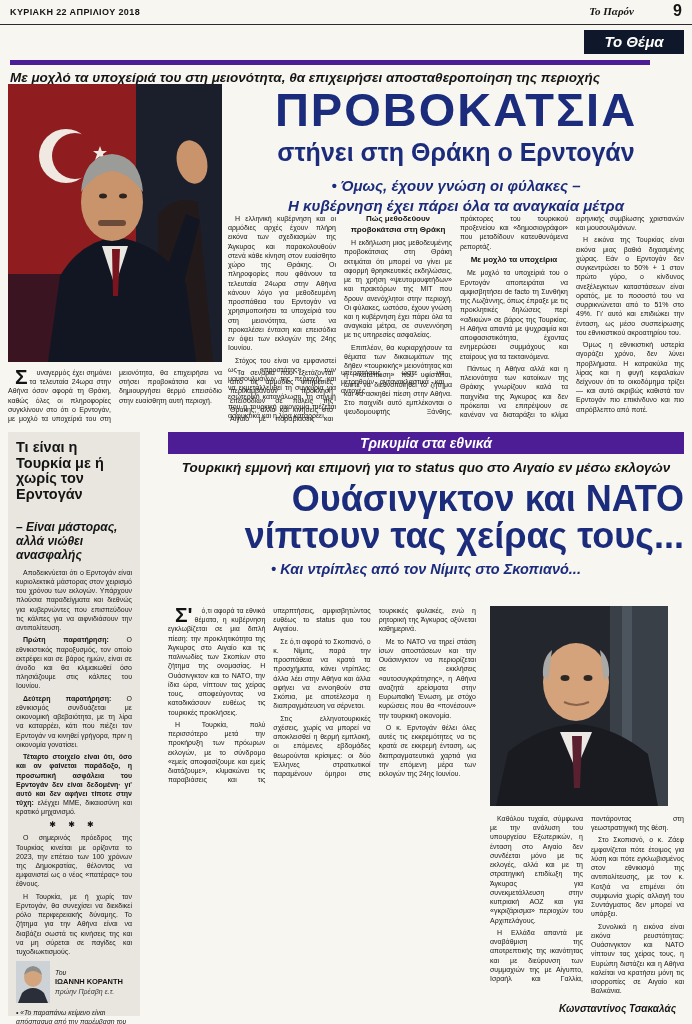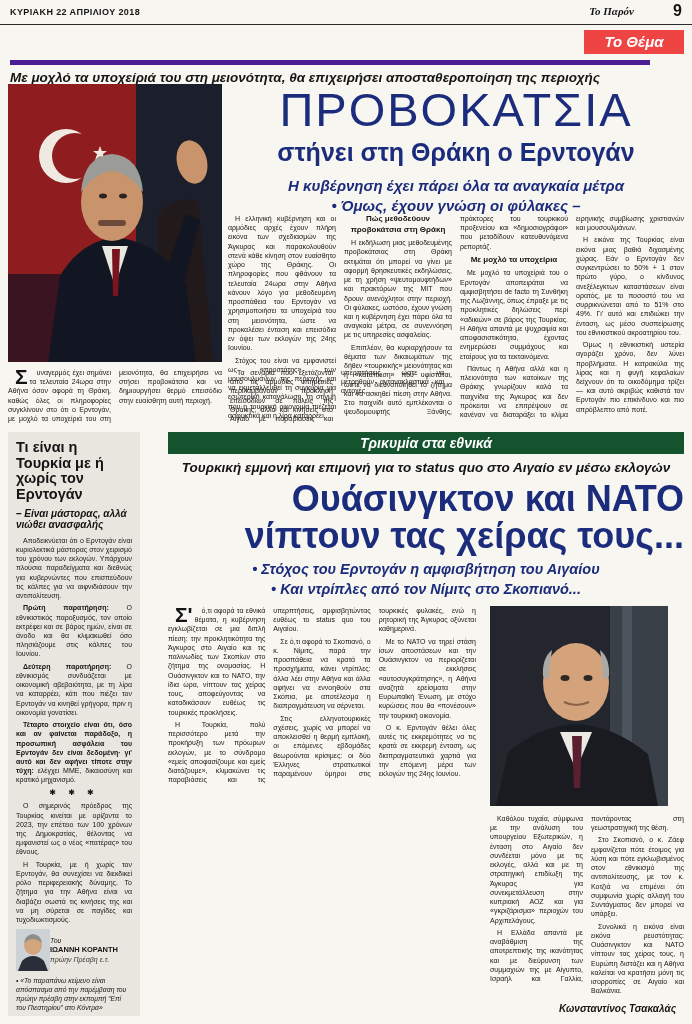--- a/index.html
+++ b/index.html
@@ -4,50 +4,50 @@
 <style>
   html,body{margin:0;padding:0;background:#8f8f8f;}
   .page{position:relative;width:692px;height:1024px;margin:0 auto;background:#f8f6f0;
         font-family:"Liberation Sans",sans-serif;color:#141414;overflow:hidden;}
   .abs{position:absolute;}
   .rule{position:absolute;background:#2b2b2b;height:1px;}
   
   .date{top:7px;left:10px;font-size:9px;font-weight:bold;letter-spacing:.4px;}
   .paper{top:5px;right:58px;font-family:"Liberation Serif",serif;font-style:italic;font-weight:bold;font-size:11px;}
   .pagenum{top:2px;right:10px;font-size:16px;font-weight:bold;}
-  .badge{top:30px;right:8px;width:100px;height:24px;background:#ef4444;color:#fff;
+  .badge{top:30px;right:8px;width:100px;height:24px;background:#0f172a;color:#fff;
          font-style:italic;font-weight:bold;font-size:15px;text-align:center;line-height:24px;}
   .kicker{top:60px;left:10px;width:640px;font-size:13.5px;font-weight:bold;font-style:italic;
           border-top:5px solid #4c1d95;padding-top:5px;}
   
   .lead-photo{top:84px;left:8px;width:214px;height:278px;}
   .lead-head{top:86px;left:228px;width:456px;text-align:center;}
-  .lead-title{font-size:47px;font-weight:400;color:#1c2c7c;letter-spacing:2px;line-height:1;}
+  .lead-title{font-size:47px;font-weight:700;color:#1c2c7c;letter-spacing:2px;line-height:1;}
   .lead-sub{font-size:25px;font-weight:bold;color:#1c2c7c;margin-top:5px;}
   .deck{font-size:15px;font-weight:bold;font-style:italic;color:#1c2c7c;margin-top:9px;line-height:1.3;}
   .tiny{font-size:7px;line-height:1.32;text-align:justify;}
   .tiny p{margin:0 0 3px;text-indent:7px;}
   .tiny h4{font-size:8px;text-align:center;margin:4px 0 3px;font-weight:bold;}
   .tiny .stars{text-align:center;letter-spacing:5px;text-indent:0;font-size:8px;}
   .dc::first-letter{float:left;font-size:21px;line-height:.8;padding:1px 2px 0 0;font-weight:bold;}
   .lead-bodyA{top:214px;left:228px;width:456px;height:210px;column-count:4;column-gap:8px;}
   .lead-intro{top:368px;left:8px;width:214px;height:58px;column-count:2;column-gap:8px;}
   
   .sidebar{top:432px;left:8px;width:132px;height:584px;background:#e8e6df;padding:8px;box-sizing:border-box;}
   .sb-title{font-size:14.5px;font-weight:bold;line-height:1.08;}
-  .sb-deck{font-size:10px;font-weight:bold;font-style:italic;margin:5px 0 6px;}
-  .author{display:flex;margin:5px 0;align-items:center;}
+  .sb-deck{font-size:12px;font-weight:bold;font-style:italic;margin:17px 0 6px;}
+  .author{display:flex;gap:5px;margin:5px 0;align-items:center;}
   .author-meta{font-size:7px;line-height:1.3;}
   .author-meta .of{font-style:italic;}
   .author-meta .nm{font-weight:bold;font-size:7.5px;}
   .author-meta .tt{font-style:italic;color:#333;}
   .sb-note{font-size:6.8px;font-style:italic;margin-top:6px;line-height:1.3;}
   
   .second{top:432px;left:168px;width:516px;height:584px;}
-  .sec-bar{position:absolute;top:0;left:0;width:100%;height:22px;background:#14532d;color:#fff;
+  .sec-bar{position:absolute;top:0;left:0;width:100%;height:22px;background:#4c1d95;color:#fff;
            font-style:italic;font-weight:bold;font-size:14px;text-align:center;line-height:22px;}
   .sec-over{position:absolute;top:28px;left:0;width:100%;text-align:center;
             font-size:13.5px;font-weight:bold;font-style:italic;}
   .sec-title{position:absolute;top:48px;left:0;width:100%;text-align:right;color:#1c2c7c;
              font-size:36px;font-weight:800;line-height:1.04;}
   .sec-bullets{position:absolute;top:128px;left:0;width:100%;}
   .sec-bullets div{width:max-content;margin:0 auto;font-size:14.5px;font-weight:bold;font-style:italic;
                    color:#1c2c7c;line-height:1.35;text-align:left;}
   .sec-bodyL{position:absolute;top:174px;left:0;width:308px;height:404px;column-count:3;column-gap:8px;}
   .sec-photo{position:absolute;top:174px;left:322px;width:178px;height:200px;}
@@ -88,22 +88,22 @@
       <rect x="90" y="136" width="28" height="6" rx="3" fill="#6b4a3a"></rect>
       <ellipse cx="95" cy="112" rx="4" ry="2.5" fill="#2c2420"></ellipse>
       <ellipse cx="115" cy="112" rx="4" ry="2.5" fill="#2c2420"></ellipse>
     </svg>
   </div>
 
   <div class="abs lead-head">
     <div class="lead-title">ΠΡΟΒΟΚΑΤΣΙΑ</div>
     <div class="lead-sub">στήνει στη Θράκη ο Ερντογάν</div>
     <div class="deck">
+      <div>• Όμως, έχουν γνώση οι φύλακες –</div>
       <div>Η κυβέρνηση έχει πάρει όλα τα αναγκαία μέτρα</div>
-      <div>• Όμως, έχουν γνώση οι φύλακες –</div>
     </div>
   </div>
 
   <div class="abs tiny lead-bodyA">
       <p>Η ελληνική κυβέρνηση και οι αρμόδιες αρχές έχουν πλήρη εικόνα των σχεδιασμών της Άγκυρας και παρακολουθούν στενά κάθε κίνηση στον ευαίσθητο χώρο της Θράκης. Οι πληροφορίες που φθάνουν τα τελευταία 24ωρα στην Αθήνα κάνουν λόγο για μεθοδευμένη προσπάθεια του Ερντογάν να χρησιμοποιήσει τα υποχείριά του στη μειονότητα, ώστε να προκαλέσει ένταση και επεισόδια εν όψει των εκλογών της 24ης Ιουνίου.</p>
       <p>Στόχος του είναι να εμφανιστεί ως «προστάτης» των μουσουλμάνων της περιοχής και να εκμεταλλευθεί τη συγκυρία για εσωτερική κατανάλωση, τη στιγμή που η τουρκική οικονομία πιέζεται ασφυκτικά και η λίρα καταρρέει.</p>
       <h4 class="sub">Πώς μεθοδεύουν προβοκάτσια στη Θράκη</h4>
       <p>Η εκδήλωση μιας μεθοδευμένης προβοκάτσιας στη Θράκη εκτιμάται ότι μπορεί να γίνει με αφορμή θρησκευτικές εκδηλώσεις, με τη χρήση «ψευτομουφτήδων» και πρακτόρων της ΜΙΤ που δρουν ανενόχλητοι στην περιοχή. Οι φύλακες, ωστόσο, έχουν γνώση και η κυβέρνηση έχει πάρει όλα τα αναγκαία μέτρα, σε συνεννόηση με τις υπηρεσίες ασφαλείας.</p>
       <p>Επιπλέον, θα κυριαρχήσουν τα θέματα των δικαιωμάτων της δήθεν «τουρκικής» μειονότητας και η «καταπίεση» που υφίσταται, ώστε να διεθνοποιηθεί το ζήτημα και να ασκηθεί πίεση στην Αθήνα. Στο παιχνίδι αυτό εμπλέκονται ο ψευδομουφτής Ξάνθης, πράκτορες του τουρκικού προξενείου και «δημοσιογράφοι» που μεταδίδουν κατευθυνόμενα ρεπορτάζ.</p>
       <h4 class="sub">Με μοχλό τα υποχείρια</h4>
@@ -147,21 +147,20 @@
 
   <div class="abs second">
     <div class="sec-bar">Τρικυμία στα εθνικά</div>
     <div class="sec-over">Τουρκική εμμονή και επιμονή για το status quo στο Αιγαίο εν μέσω εκλογών</div>
     <div class="sec-title">
       <div>Ουάσινγκτον και ΝΑΤΟ</div>
       <div>νίπτουν τας χείρας τους...</div>
     </div>
     <div class="sec-bullets">
       <div>
-        <div>• Στόχος του Ερντογάν η αμφισβήτηση του Αιγαίου</div>
         <div>• Και ντρίπλες από τον Νίμιτς στο Σκοπιανό...</div>
       </div>
     </div>
     <div class="tiny sec-bodyL">
         <p class="dc">Σ' ό,τι αφορά τα εθνικά θέματα, η κυβέρνηση εγκλωβίζεται σε μια διπλή πίεση: την προκλητικότητα της Άγκυρας στο Αιγαίο και τις παλινωδίες των Σκοπίων στο ζήτημα της ονομασίας. Η Ουάσινγκτον και το ΝΑΤΟ, την ίδια ώρα, νίπτουν τας χείρας τους, αποφεύγοντας να καταδικάσουν ευθέως τις τουρκικές προκλήσεις.</p>
         <p>Η Τουρκία, πολύ περισσότερο μετά την προκήρυξη των πρόωρων εκλογών, με το σύνδρομο «εμείς αποφασίζουμε και εμείς διατάζουμε», κλιμακώνει τις παραβιάσεις και τις υπερπτήσεις, αμφισβητώντας ευθέως το status quo του Αιγαίου.</p>
         <p>Σε ό,τι αφορά το Σκοπιανό, ο κ. Νίμιτς, παρά την προσπάθεια να κρατά τα προσχήματα, κάνει ντρίπλες: άλλα λέει στην Αθήνα και άλλα αφήνει να εννοηθούν στα Σκόπια, με αποτέλεσμα η διαπραγμάτευση να σέρνεται.</p>
         <p>Στις ελληνοτουρκικές σχέσεις, χωρίς να μπορεί να αποκλεισθεί η θερμή εμπλοκή, οι επόμενες εβδομάδες θεωρούνται κρίσιμες: οι δύο Έλληνες στρατιωτικοί παραμένουν όμηροι στις τουρκικές φυλακές, ενώ η ρητορική της Άγκυρας οξύνεται καθημερινά.</p>
         <p>Με το ΝΑΤΟ να τηρεί στάση ίσων αποστάσεων και την Ουάσινγκτον να περιορίζεται σε εκκλήσεις «αυτοσυγκράτησης», η Αθήνα αναζητά ερείσματα στην Ευρωπαϊκή Ένωση, με στόχο κυρώσεις που θα «πονέσουν» την τουρκική οικονομία.</p>
         <p>Ο κ. Ερντογάν θέλει όλες αυτές τις εκκρεμότητες να τις κρατά σε εκκρεμή ένταση, ως διαπραγματευτικά χαρτιά για την επόμενη μέρα των εκλογών της 24ης Ιουνίου.</p>

